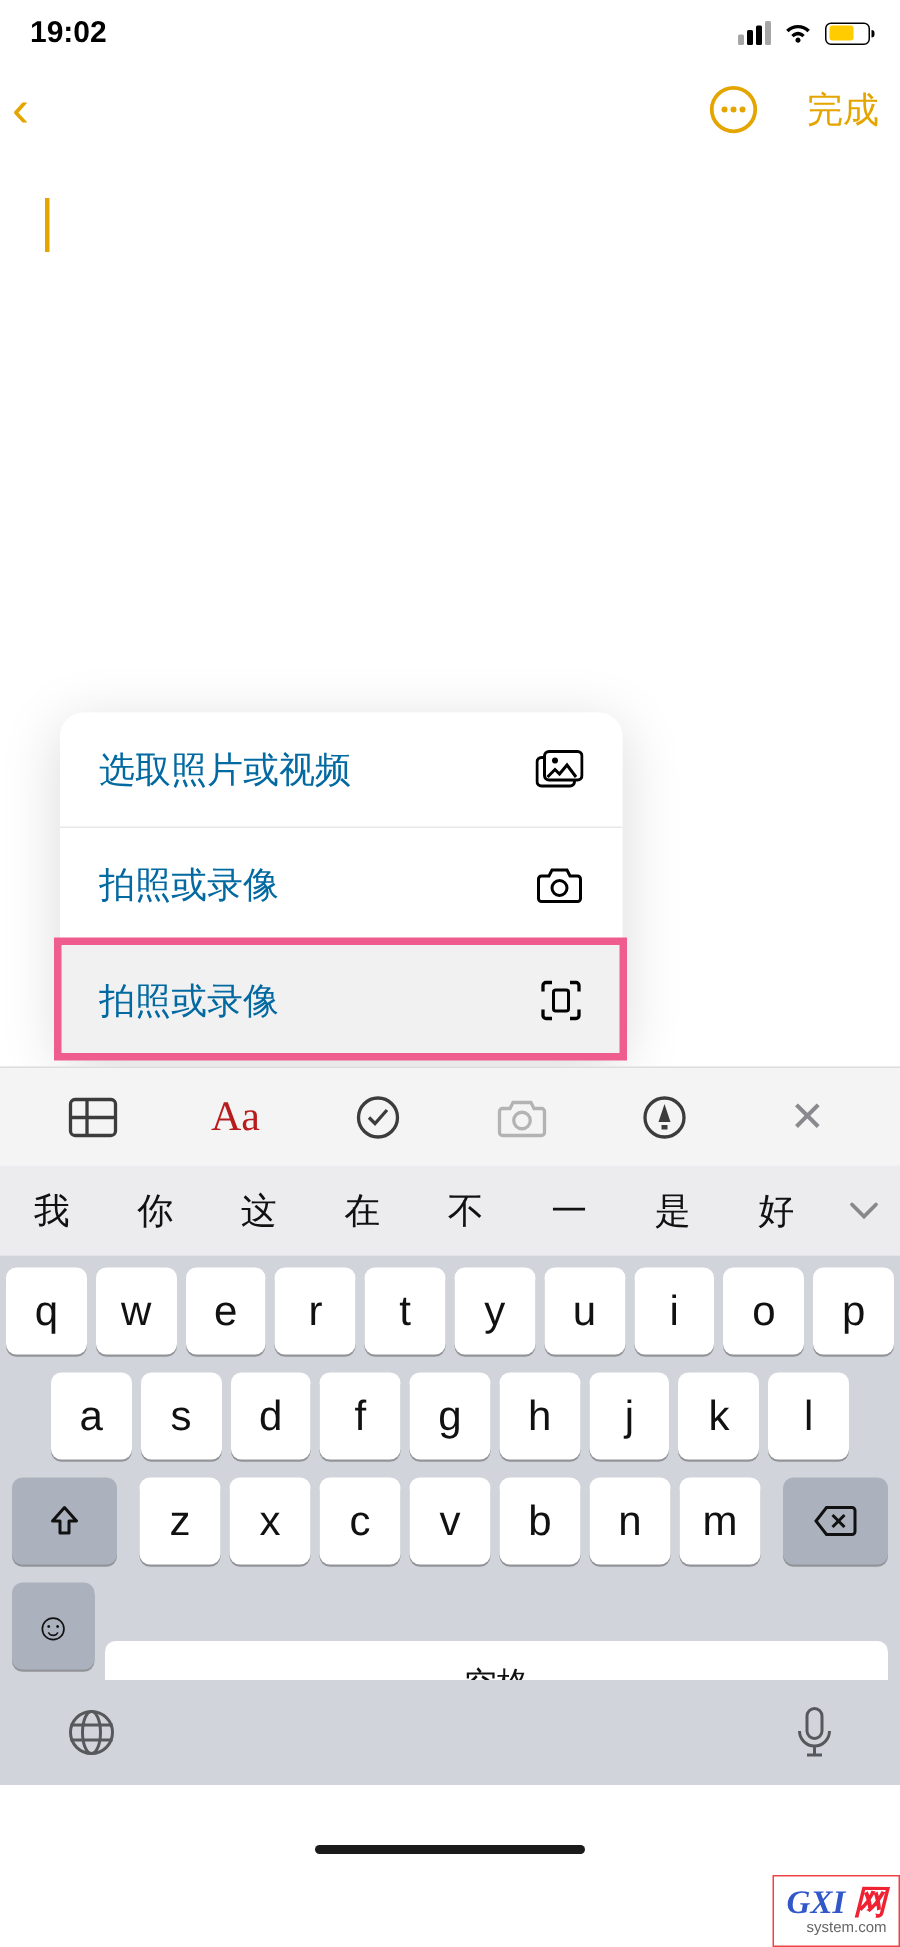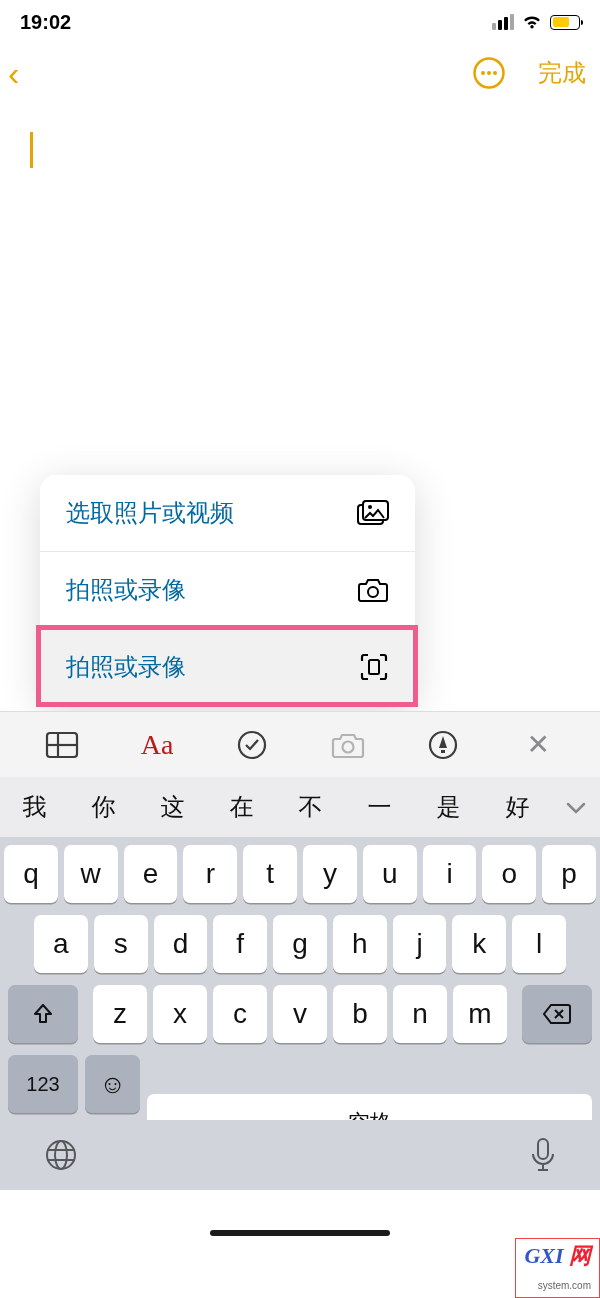--- a/index.html
+++ b/index.html
@@ -51,21 +51,21 @@
 .key.emoji { background:#acb2bd; max-width:none; flex:0 0 55px; font-size:26px;}
 .key.space { max-width:none; flex:1; font-size:22px;margin-top:39px; }
 .key.return { background:#acb2bd; max-width:none; flex:0 0 120px; font-size:22px; }
 
 .bottom-bar { position:absolute; top:1120px; left:0; right:0; height:70px; display:flex; align-items:center; justify-content:space-between; padding: 0 44px; background:#d1d4da; }
 .bottom-bar svg { color:#56585c; }
 
 .home-ind { position:absolute; bottom:62px; left:50%; transform:translateX(-50%); width:180px; height:6px; background:#1b1b1b; border-radius:4px; }
 
 .watermark { position:absolute; right:0; bottom:0; background:#fff; border:1px solid #ef4444; padding:6px 8px; font-size:22px; font-weight:700; font-style:italic; color:#3157c9; font-family: Georgia, serif; line-height:1; }
-.watermark small { font-size:10px; font-weight:400; font-style:normal; color:#666; font-family:Arial; display:block; text-align:right; margin-top:14px;}
+.watermark small { font-size:10px; font-weight:400; font-style:normal; color:#666; font-family:Arial; display:block; text-align:right; margin-top:2px;}
 </style>
 </head>
 <body>
 
 <div class="status-bar">
   <span>19:02</span>
   <div class="status-right">
     <span class="signal">
         <i></i>
         <i></i>
@@ -211,21 +211,20 @@
       <div class="key">m</div>
     </div>
     <div class="key fn bksp">
         <svg width="30" height="22" viewBox="0 0 30 22">
           <path d="M9 2h17a2 2 0 012 2v14a2 2 0 01-2 2H9l-7-9 7-9z" fill="none" stroke="#111" stroke-width="2"></path>
           <path d="M13 7l8 8M21 7l-8 8" stroke="#111" stroke-width="2"></path>
         </svg>
       </div>
   </div>
   <div class="krow r4">
-    <div class="key k123">123</div>
     <div class="key emoji">☺</div>
     <div class="key space">空格</div>
   </div>
 </div>
 
 <div class="bottom-bar">
   <svg width="34" height="34" viewBox="0 0 34 34">
       <circle cx="17" cy="17" r="14" fill="none" stroke="#56585c" stroke-width="2"></circle>
       <ellipse cx="17" cy="17" rx="6" ry="14" fill="none" stroke="#56585c" stroke-width="2"></ellipse>
       <line x1="3" y1="12" x2="31" y2="12" stroke="#56585c" stroke-width="2"></line>

